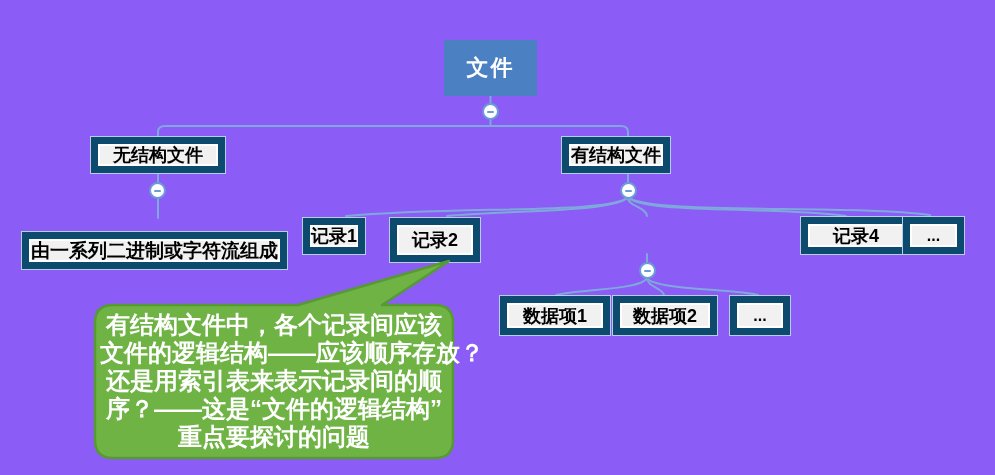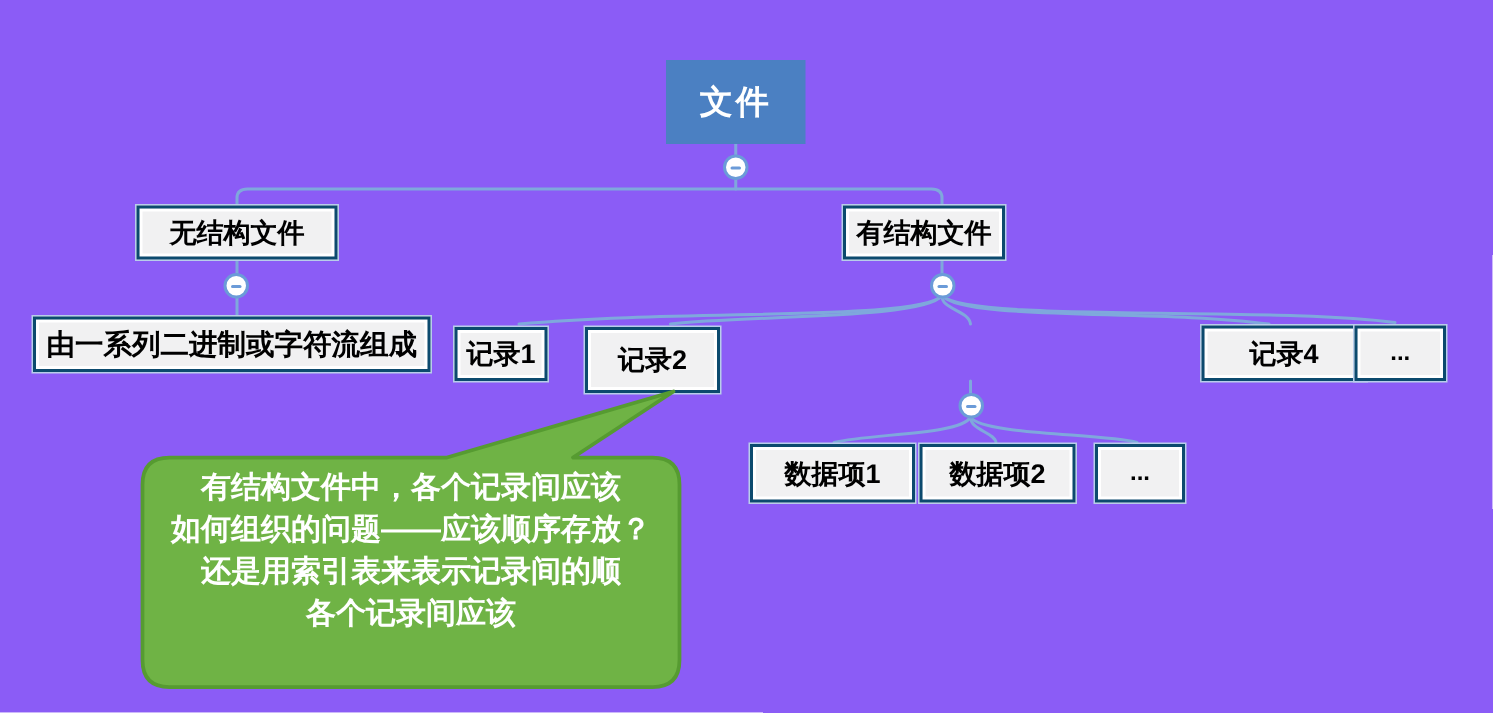--- a/index.html
+++ b/index.html
@@ -2,29 +2,29 @@
 <html><head>
 <meta charset="utf-8">
 <style>
   html,body{margin:0;padding:0;background:#fff;}
   body{font-family:"Liberation Sans","DejaVu Sans",sans-serif;}
   .canvas{position:relative;width:995px;height:475px;background:#8b5cf6;overflow:hidden;}
   svg.layer{position:absolute;left:0;top:0;}
 
   
   .node{position:absolute;display:flex;align-items:center;justify-content:center;
-        box-sizing:border-box;background:#f1f1f2;border:2px solid #0c4a6e;
+        box-sizing:border-box;background:#f1f1f2;border:7px solid #0c4a6e;
         box-shadow:inset 0 0 0 2px #ffffff, 0 0 0 1px #b8cdea;
         color:#000;font-weight:bold;font-size:18px;white-space:nowrap;z-index:3;}
   .node-root{background:#4b80c2;border:none;box-shadow:none;color:#fff;font-size:22px;letter-spacing:2px;}
 
   #n-root     {left:444px;top:40px;width:93px;height:56px;}
   #n-unstr    {left:91px; top:137px;width:134px;height:36px;}
   #n-str      {left:562px;top:137px;width:108px;height:36px;}
-  #n-stream   {left:22px; top:211px;width:265px;height:37px;font-size:19px;}
+  #n-stream   {left:22px; top:232px;width:265px;height:37px;font-size:19px;}
   #n-rec1     {left:303px;top:218px;width:62px; height:36px;}
   #n-rec2     {left:390px;top:218px;width:90px; height:44px;}
   #n-rec3     {left:602px;top:217px;width:92px; height:37px;}
   #n-rec4     {left:801px;top:217px;width:110px; height:37px;}
   #n-recmore  {left:903px;top:217px;width:61px; height:37px;font-size:16px;}
   #n-item1    {left:500px;top:296px;width:110px;height:39px;}
   #n-item2    {left:613px;top:296px;width:104px;height:39px;text-align:right;}
   #n-itemmore {left:730px;top:296px;width:60px; height:39px;font-size:16px;}
 
   
@@ -32,21 +32,21 @@
             background:#fff;box-sizing:border-box;z-index:4;}
   .collapse .minus-bar{position:absolute;left:3px;right:3px;top:50%;height:2px;margin-top:-1px;
             background:#6b9bd8;border-radius:1px;}
   #c-root {left:482px;top:103px;}
   #c-unstr{left:149px;top:182px;}
   #c-str  {left:620px;top:182px;}
   #c-rec3 {left:639px;top:262px;}
 
   
   .callout-text{position:absolute;left:100px;top:311px;width:348px;z-index:6;
-            color:#fff;font-weight:bold;font-size:20px;line-height:28px;text-align:center;}
+            color:#fff;font-weight:bold;font-size:24px;line-height:28px;text-align:center;}
   .callout-line{white-space:nowrap;}
 </style>
 </head>
 <body>
 
 <div class="canvas">
 
   <svg class="layer" width="995" height="475">
     <g fill="none" stroke="#7fa8dc" stroke-width="2" stroke-linecap="round">
 
@@ -95,18 +95,19 @@
   <div class="collapse" id="c-rec3">
     <span class="minus-bar"></span>
     </div>
 
   <svg class="layer" width="995" height="475" style="z-index:5;">
     <path d="M113,305 L298,305 L449,261 L382,305 L435,305 Q453,305 453,323 L453,440
              Q453,458 435,458 L113,458 Q95,458 95,440 L95,323 Q95,305 113,305 Z" fill="#6fb345" stroke="#569b31" stroke-width="2.5" stroke-linejoin="round"></path>
   </svg>
   <div class="callout-text">
     <div class="callout-line">有结构文件中，各个记录间应该</div>
-    <div class="callout-line">如何组织的问题——应该顺序存放？</div>
+    <div class="callout-line">文件的逻辑结构——应该顺序存放？</div>
     <div class="callout-line">还是用索引表来表示记录间的顺</div>
-    <div class="callout-line">各个记录间应该</div>
+    <div class="callout-line">序？——这是“文件的逻辑结构”</div>
+    <div class="callout-line">重点要探讨的问题</div>
   </div>
 
 </div>
 
 </body></html>

